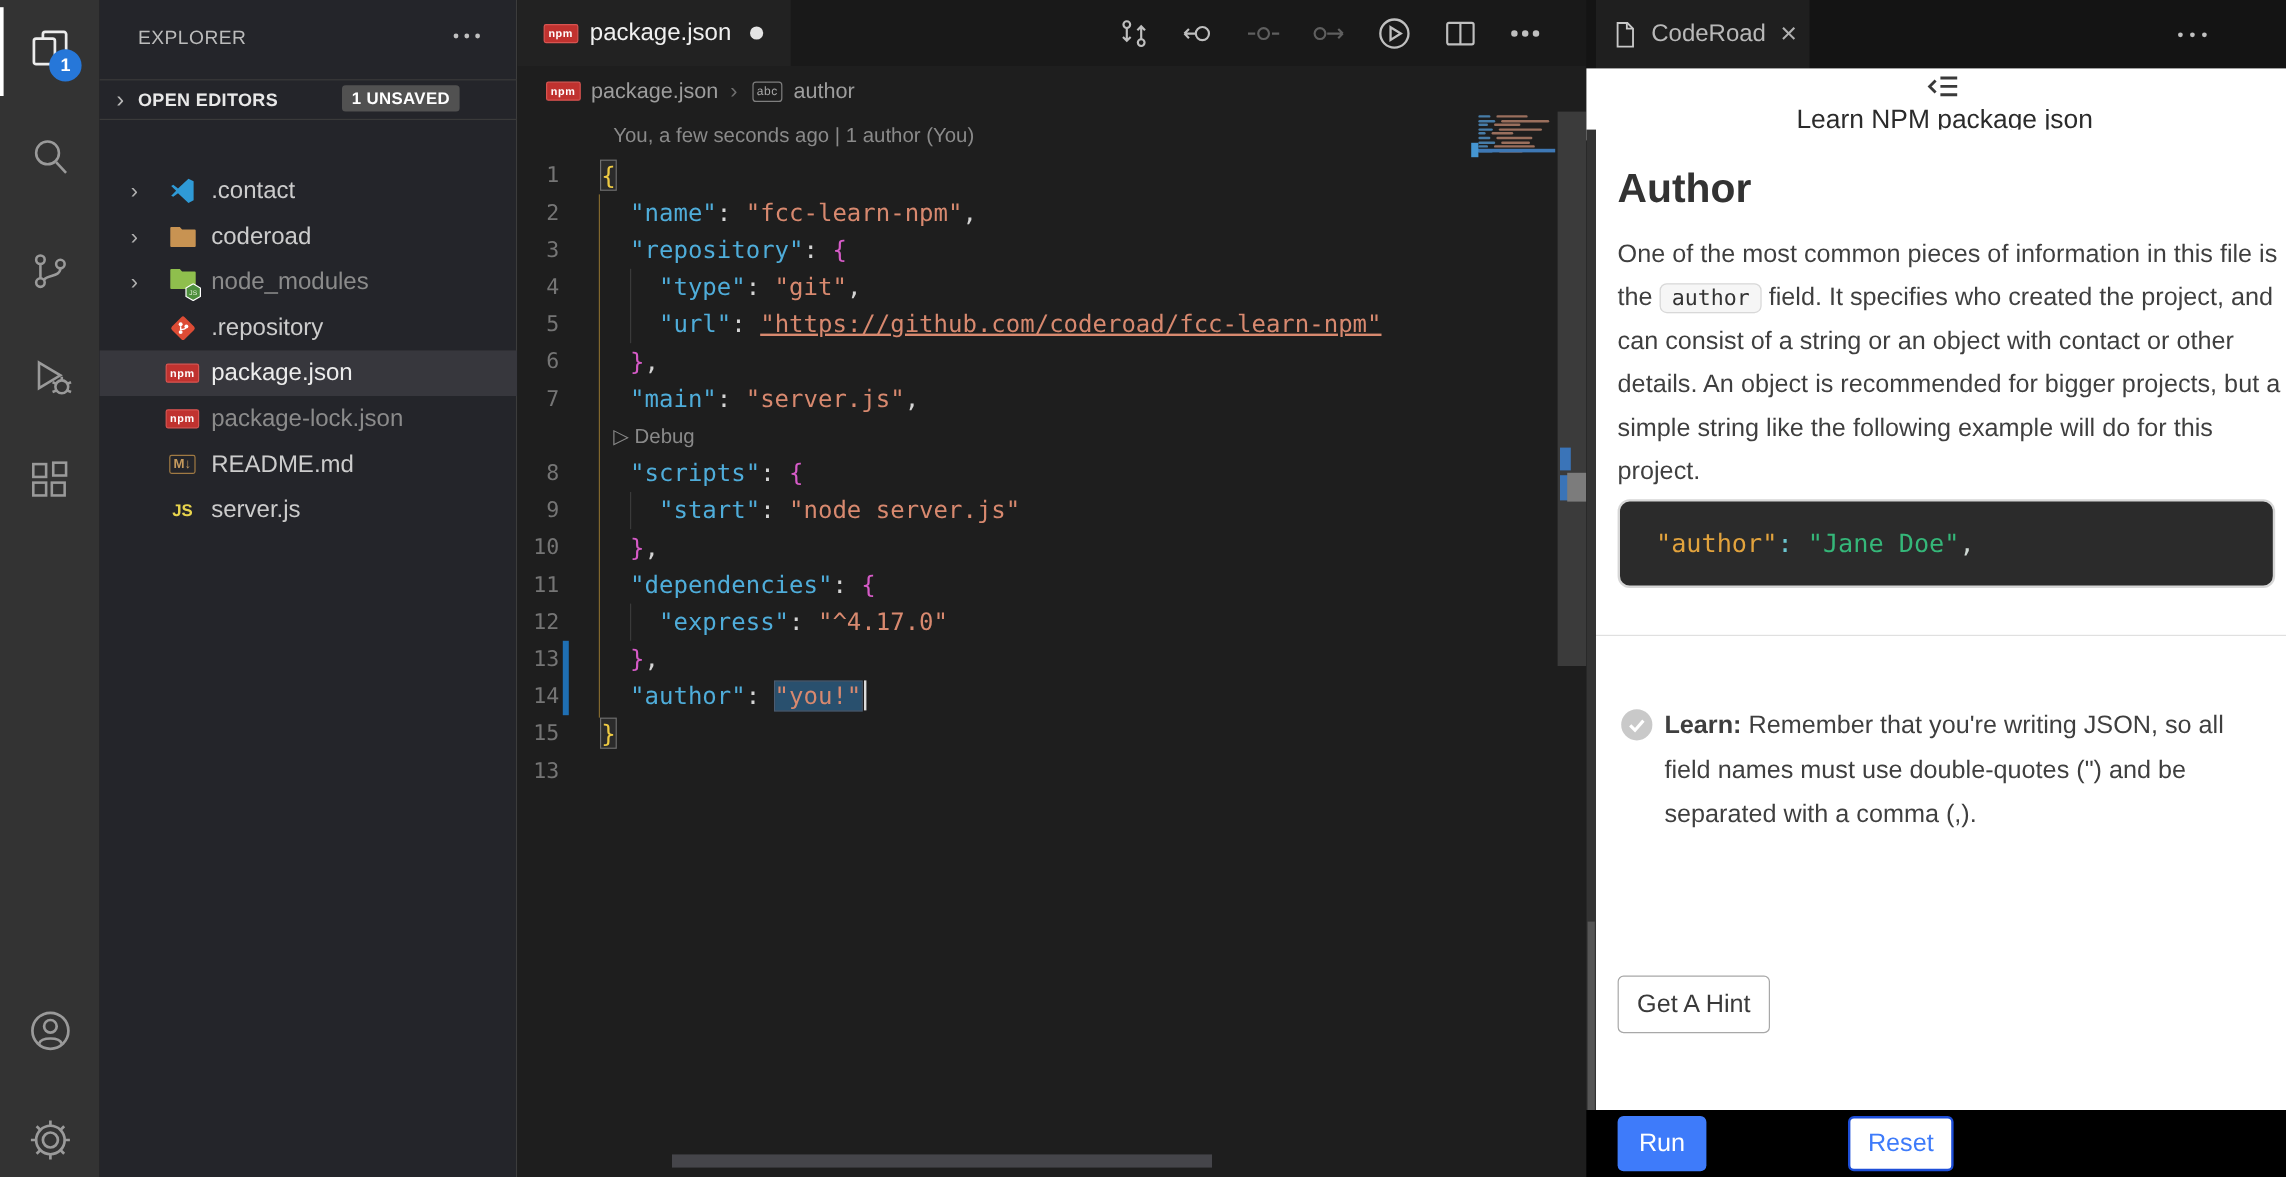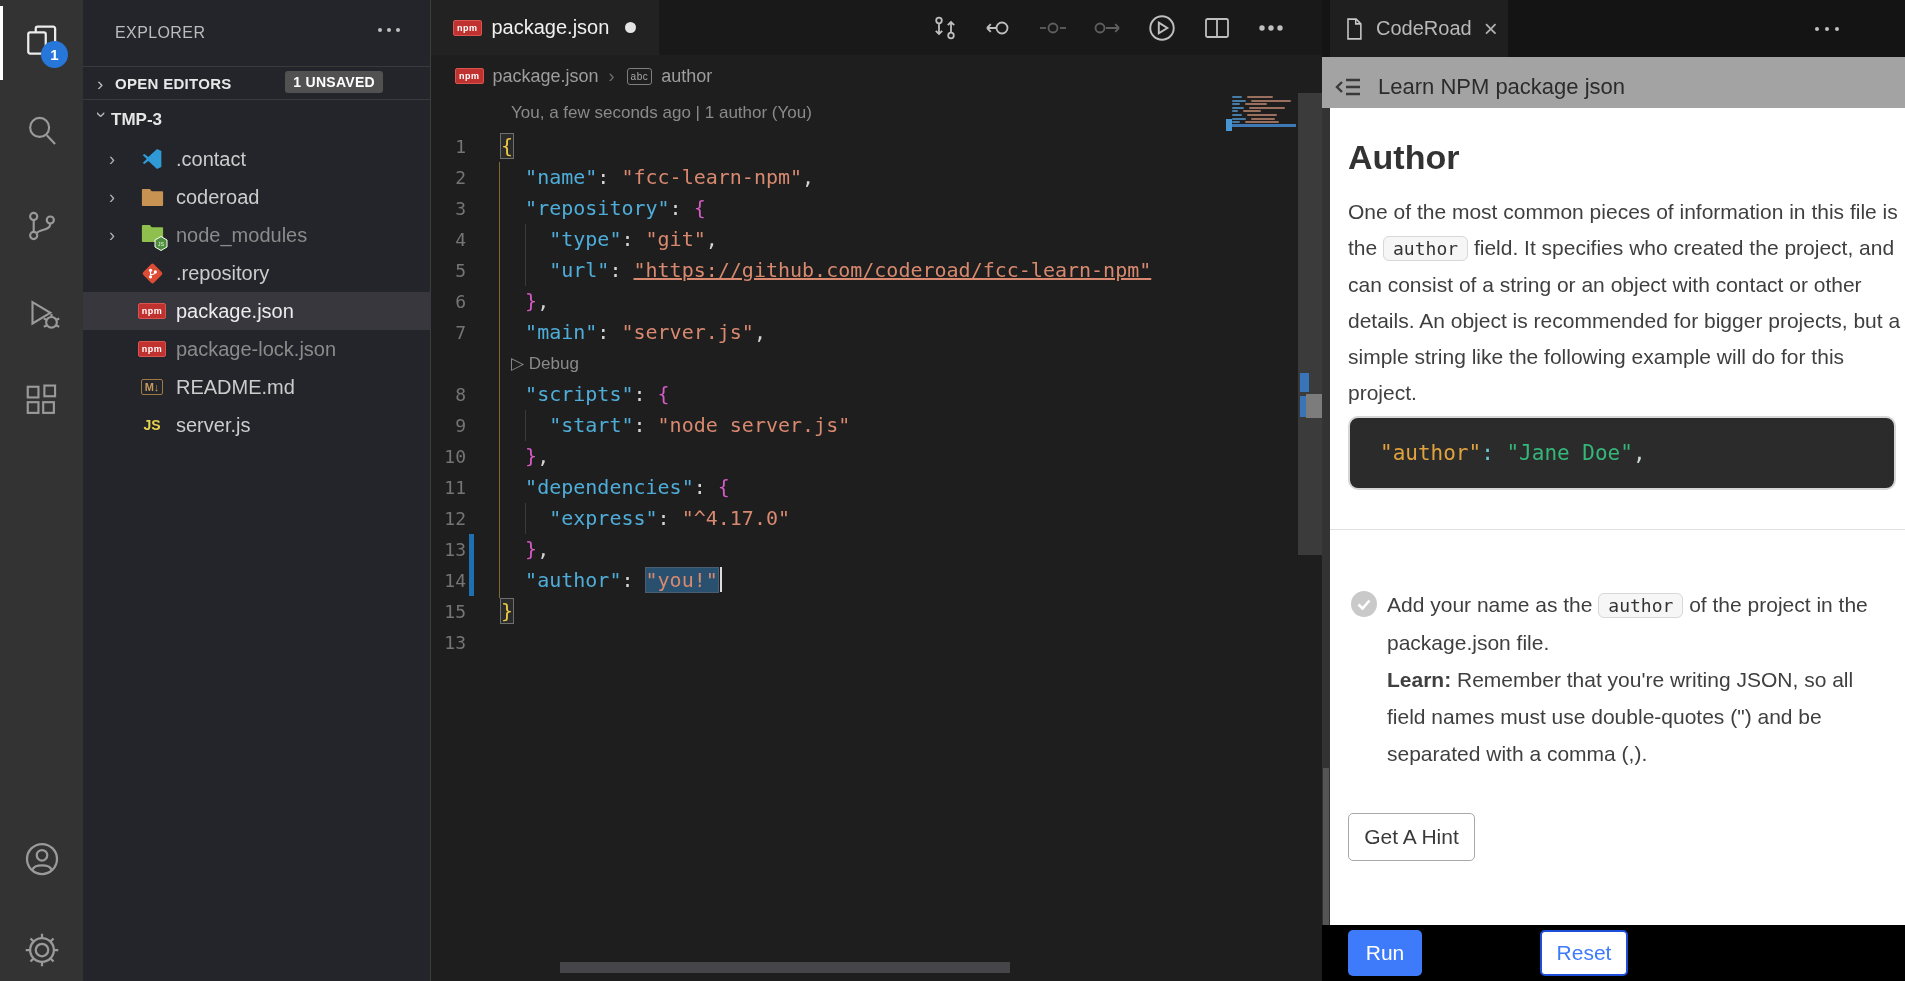--- a/index.html
+++ b/index.html
@@ -89,21 +89,21 @@
   .hscroll { position:absolute; left:129px; top:962px; width:450px; height:11px; background:#45454a; cursor:pointer; }
 
   
   .panel { position:absolute; left:1322px; top:0; width:583px; height:981px; background:#141414; }
   .ptabbar { position:absolute; left:0; top:0; width:583px; height:57px; background:#141414; }
   .ptab { position:absolute; left:8px; top:0; width:178px; height:57px; background:#1f1f1f; display:flex; align-items:center; cursor:pointer; }
   .ptab .ico { margin-left:12px; display:flex; }
   .ptab .lbl { margin-left:10px; font-size:20px; color:#b8b8b8; }
   .ptab .x { margin-left:12px; color:#b0b0b0; font-size:24px; line-height:1; cursor:pointer; }
   .tb-dots { position:absolute; right:66px; top:27px; display:flex; gap:6px; cursor:pointer; }
-  .pheader { position:absolute; left:0; top:57px; width:583px; height:60px; background:#a3a3a3; display:flex; align-items:center; }
+  .pheader { position:absolute; left:0; top:57px; width:583px; height:60px; background:#ffffff; display:flex; align-items:center;flex-direction:column; }
   .ph-icon { margin-left:12px; display:flex; cursor:pointer; }
   .ph-title { margin-left:14px; font-size:22px; color:#2b2b2b; }
   .pstrip { position:absolute; left:0; top:108px; width:8px; height:817px; background:#333333; }
   .pscroll { position:absolute; left:1px; top:660px; width:6px; height:260px; background:#555; }
   .pbody { position:absolute; left:8px; top:108px; width:575px; height:817px; background:#ffffff; overflow:hidden; }
   .pb-h1 { position:absolute; left:18px; top:30px; font-size:34px; font-weight:bold; color:#333333; }
   .pb-para { position:absolute; left:18px; top:86px; width:556px; font-size:21px; color:#3f3f3f; line-height:36px; }
   .code-chip { font-family:"DejaVu Sans Mono", monospace; font-size:18px; background:#f6f6f6; border:1px solid #d8d8d8; border-radius:6px; padding:1px 9px; color:#333; }
   .pb-code { position:absolute; left:18px; top:308px; width:548px; height:74px; background:#2b2b2b; border:2px solid #d6d6d6; border-radius:10px;
     display:flex; align-items:center; padding-left:30px; font-family:"DejaVu Sans Mono", monospace; font-size:21px; white-space:pre; }
@@ -185,24 +185,20 @@
     <div class="sb-dots">
         <i></i>
         <i></i>
         <i></i>
       </div>
     <div class="sb-section">
       <span class="sb-chev">›</span>
       <span class="lbl">OPEN EDITORS</span>
       <span class="sb-badge">1 UNSAVED</span>
     </div>
-    <div class="sb-root">
-      <span class="sb-chev open">›</span>
-      <span class="lbl">TMP-3</span>
-    </div>
     <div class="tree">
         <div class="trow">
           <span class="chev">›</span>
           <span class="ico">
             <svg width="22" height="22" viewBox="0 0 24 24">
               <path fill="#2f9ad6" d="M17.5 1 8 9.8 3.7 6.5 1.8 7.6 6.3 12l-4.5 4.4 1.9 1.1L8 14.2l9.5 8.8 4.7-2.3V3.3z"></path>
             </svg>
           </span>
           <span class="lbl">.contact</span>
         </div>
@@ -471,21 +467,20 @@
       <div class="pb-para" id="pb-para"><span>One of the most common pieces of information in this file is the </span><span class="code-chip">author</span><span> field. It specifies who created the project, and can consist of a string or an object with contact or other details. An object is recommended for bigger projects, but a simple string like the following example will do for this project.</span></div>
       <div class="pb-code" id="pb-code"><span class="ct ck">"author"</span><span class="ct cc">: </span><span class="ct cv">"Jane Doe"</span><span class="ct cp">,</span></div>
       <div class="pb-div"></div>
       <span class="task-check">
         <svg width="28" height="28" viewBox="0 0 28 28">
             <circle cx="14" cy="14" r="13" fill="#c9c9c9"></circle>
             <path d="M8.5 14.5l4 4 7-8" stroke="#fff" stroke-width="2.6" fill="none"></path>
           </svg>
       </span>
       <div class="task-text" id="task-text">
-          <p><span>Add your name as the </span><span class="code-chip">author</span><span> of the project in the package.json file.</span></p>
           <p><strong>Learn:</strong><span> Remember that you're writing JSON, so all field names must use double-quotes (") and be separated with a comma (,).</span></p>
         </div>
       <button class="hint-btn">Get A Hint</button>
     </div>
     <div class="pfooter">
       <button class="run-btn">Run</button>
       <button class="reset-btn">Reset</button>
     </div>
   </div>
 

